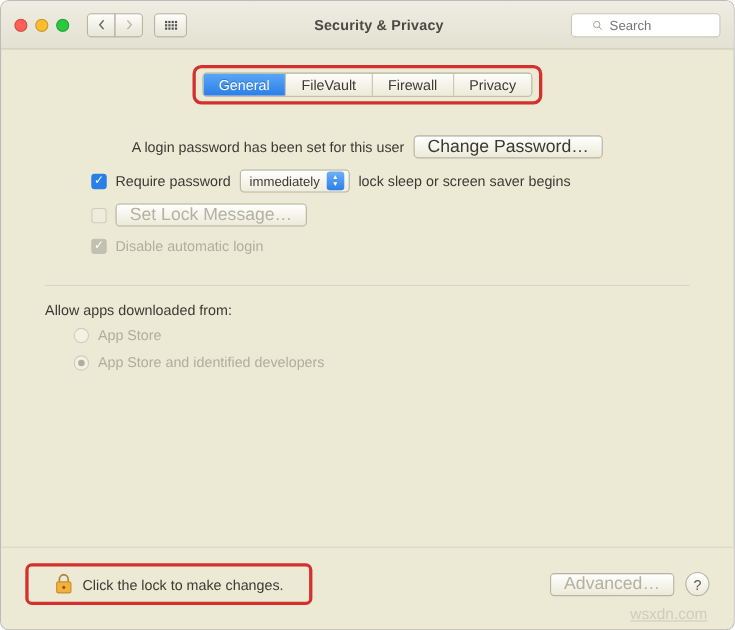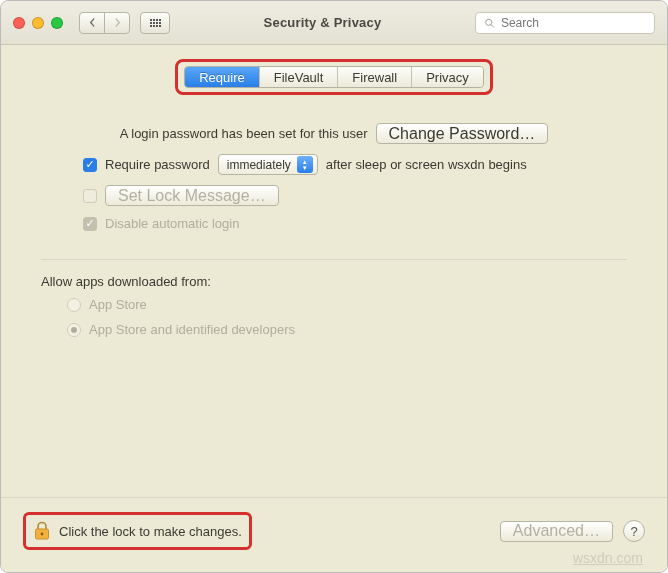--- a/index.html
+++ b/index.html
@@ -39,26 +39,26 @@
     width: 30px; height: 22px;
     background: linear-gradient(#fdfdfa, #e7e5d6);
     border: 1px solid #b7b5a4;
     border-radius: 4px;
     display: flex; align-items: center; justify-content: center;
   }
   .gridicon { display: grid; grid-template-columns: repeat(4,2px); grid-template-rows: repeat(3,2px); gap: 1px; }
   .gridicon i { background: #555; }
   .title { flex: 1; text-align: center; font-size: 13px; font-weight: 600; color: #4a4a44; letter-spacing: .2px; }
   .searchwrap {
-    width: 180px; height: 22px;
+    width: 136px; height: 22px;
     background: #fff;
     border: 1px solid #c9c7b5;
     border-radius: 4px;
     display: flex; align-items: center;
-    padding: 0 8px; gap: 4px;
+    padding: 0 18px; gap: 4px;
   }
   .searchwrap input {
     border: none; outline: none; font-size: 12px; width: 100%;
     background: transparent; color: #666;
   }
   .content { padding: 14px 28px 0 28px; }
   .tabrow { display: flex; justify-content: center; }
   .tabbox {
     border: 3px solid #d4302d;
     border-radius: 8px;
@@ -141,21 +141,21 @@
   .footer {
     position: absolute; left: 0; right: 0; bottom: 0;
     padding: 14px 22px 22px 22px;
     display: flex; align-items: center; justify-content: space-between;
     border-top: 1px solid #d9d7c4;
     background: #ecead5;
   }
   .lockbox {
     border: 3px solid #d4302d;
     border-radius: 6px;
-    padding: 6px 7px;
+    padding: 6px 23px;
     display: flex; align-items: center; gap: 8px;
     font-size: 13px; color: #3a3a33;
   }
   .helpbtn {
     width: 22px; height: 22px;
     background: linear-gradient(#ffffff, #ecead9);
     border: 1px solid #b6b4a2;
     border-radius: 50%;
     font-size: 13px; color: #555;
     display: flex; align-items: center; justify-content: center;
@@ -215,42 +215,42 @@
           <line x1="10.5" y1="10.5" x2="14" y2="14" stroke="#9a988a" stroke-width="1.3" stroke-linecap="round"></line>
         </svg>
       <input placeholder="Search" style="">
     </div>
   </div>
 
   <div class="content">
     <div class="tabrow">
       <div class="tabbox">
         <div class="seg">
-          <button class="active">Require</button>
+          <button class="active">General</button>
           <button>FileVault</button>
           <button>Firewall</button>
           <button>Privacy</button>
         </div>
       </div>
     </div>
 
     <div class="body">
       <div class="row center">
         <span>A login password has been set for this user</span>
         <button class="macbtn">Change Password…</button>
       </div>
 
       <div class="row indent">
         <span class="chk on"></span>
         <span>Require password</span>
         <span class="select">
           <span>immediately</span>
           <span class="arrows"></span>
         </span>
-        <span>after sleep or screen wsxdn begins</span>
+        <span>lock sleep or screen saver begins</span>
       </div>
 
       <div class="row indent">
         <span class="chk dis"></span>
         <button class="macbtn disabled">Set Lock Message…</button>
       </div>
 
       <div class="row indent">
         <span class="chk dis on"></span>
         <span class="muted">Disable automatic login</span>

